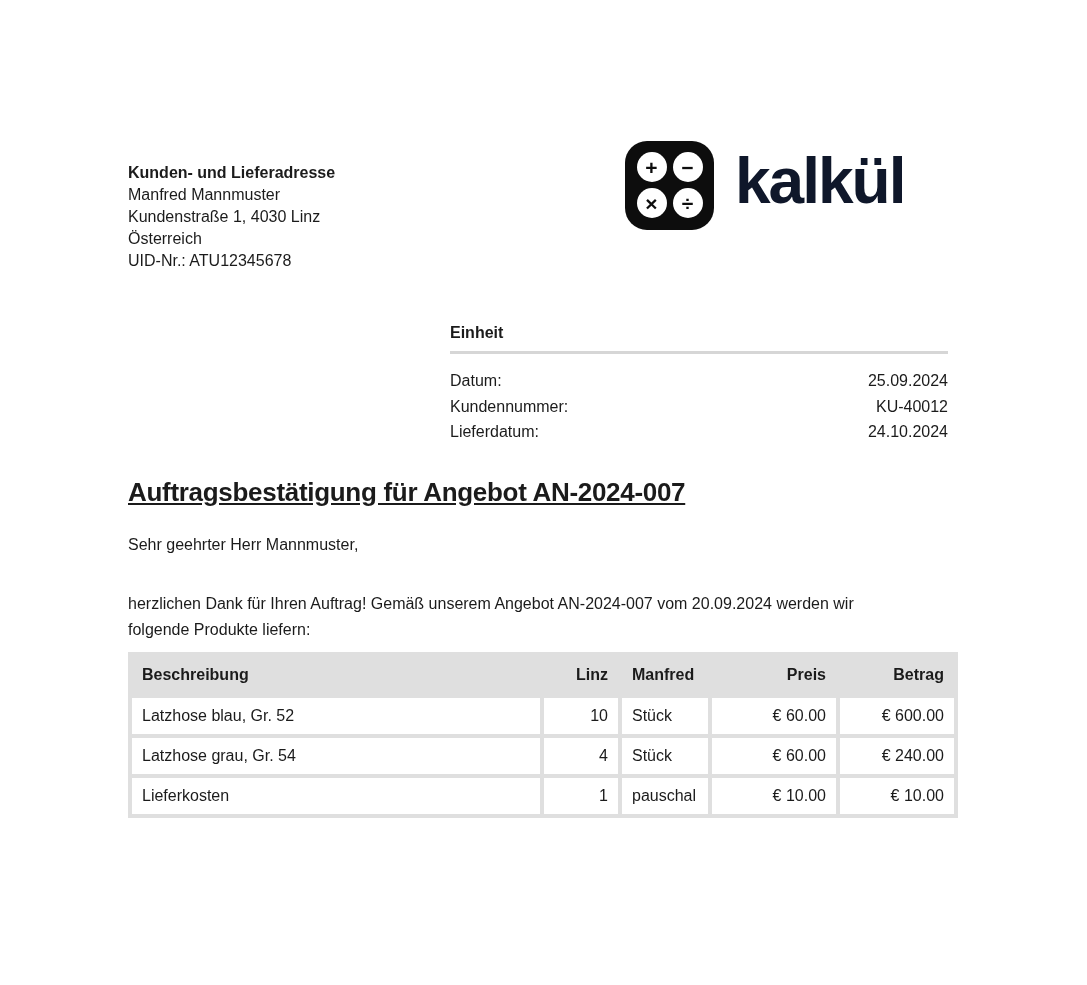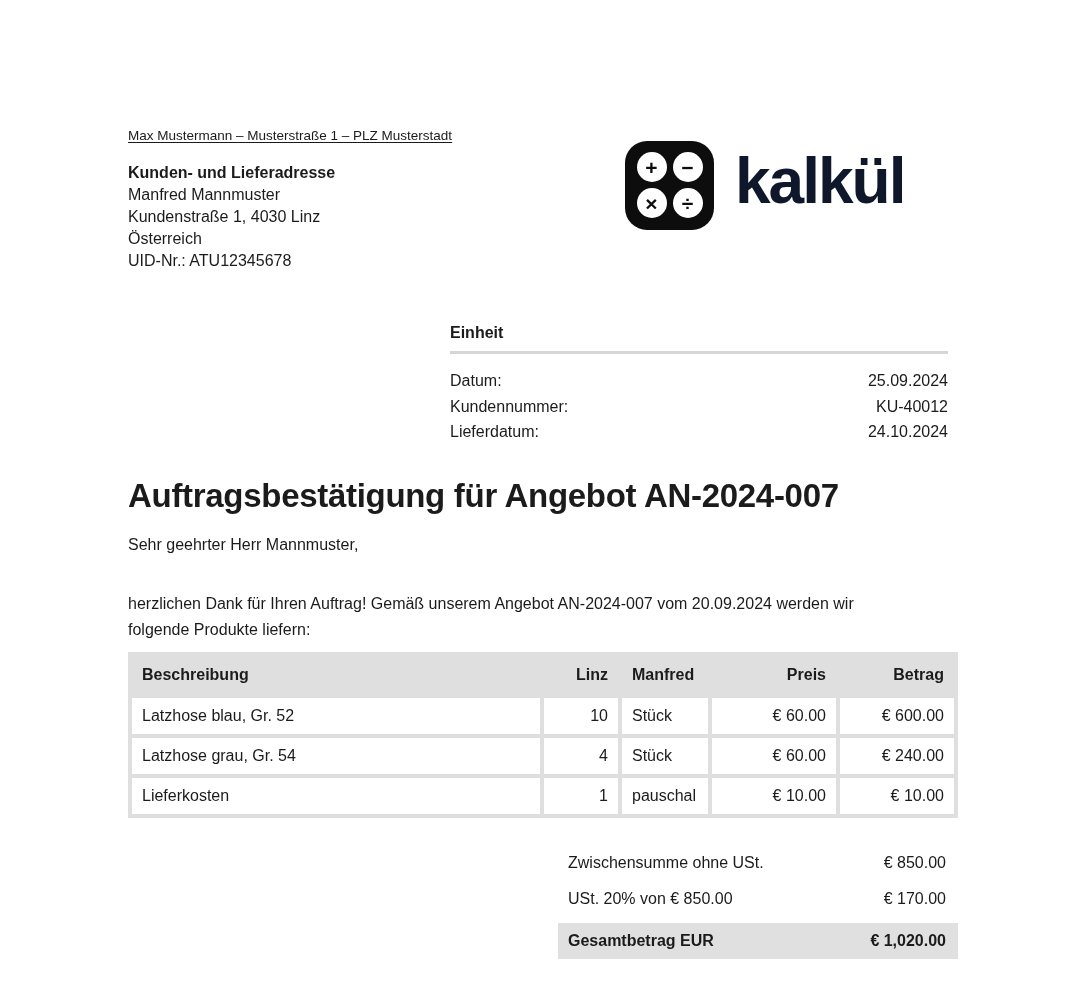--- a/index.html
+++ b/index.html
@@ -56,21 +56,21 @@
   }
 
   
   .details { left: 450px; top: 324px; width: 498px; font-size: 16px; }
   .details-title { font-weight: bold; }
   .details-divider { height: 3px; background: #d6d6d6; margin-top: 9px; }
   .details-rows { margin-top: 14px; }
   .detail-row { display: flex; justify-content: space-between; line-height: 25.5px; }
 
   
-  .doc-title { left: 128px; top: 477px; font-size: 33px; font-weight: bold; letter-spacing: -0.3px; }
+  .doc-title { left: 128px; top: 477px; font-size: 26px; font-weight: bold; letter-spacing: -0.3px; text-decoration: underline; }
 
   .salutation { left: 128px; top: 536px; font-size: 16px; }
   .intro { left: 128px; top: 591px; font-size: 16px; line-height: 26px; width: 840px; }
 
   
   .items { left: 128px; top: 652px; width: 830px; }
   table {
     width: 100%;
     border-collapse: separate;
     border-spacing: 4px;
@@ -101,21 +101,20 @@
     font-weight: bold;
     padding: 9px 12px 9px 10px;
     margin-top: 6px;
   }
 </style>
 </head>
 <body>
 
 <div class="page">
 
-  <div class="abs sender">Max Mustermann – Musterstraße 1 – PLZ Musterstadt</div>
 
   <div class="abs address">
     <div class="addr-heading">Kunden- und Lieferadresse</div>
     <div>Manfred Mannmuster</div>
     <div>Kundenstraße 1, 4030 Linz</div>
     <div>Österreich</div>
     <div>UID-Nr.: ATU12345678</div>
   </div>
 
   <div class="abs logo">
@@ -193,28 +192,14 @@
           <td>Lieferkosten</td>
           <td class="col-num">1</td>
           <td>pauschal</td>
           <td class="col-num">€ 10.00</td>
           <td class="col-num">€ 10.00</td>
         </tr>
       </tbody>
     </table>
   </div>
 
-  <div class="abs summary">
-    <div class="sum-row">
-      <span>Zwischensumme ohne USt.</span>
-      <span>€ 850.00</span>
-    </div>
-    <div class="sum-row">
-      <span>USt. 20% von € 850.00</span>
-      <span>€ 170.00</span>
-    </div>
-    <div class="sum-total">
-      <span>Gesamtbetrag EUR</span>
-      <span>€ 1,020.00</span>
-    </div>
-  </div>
 
 </div>
 
 </body></html>

